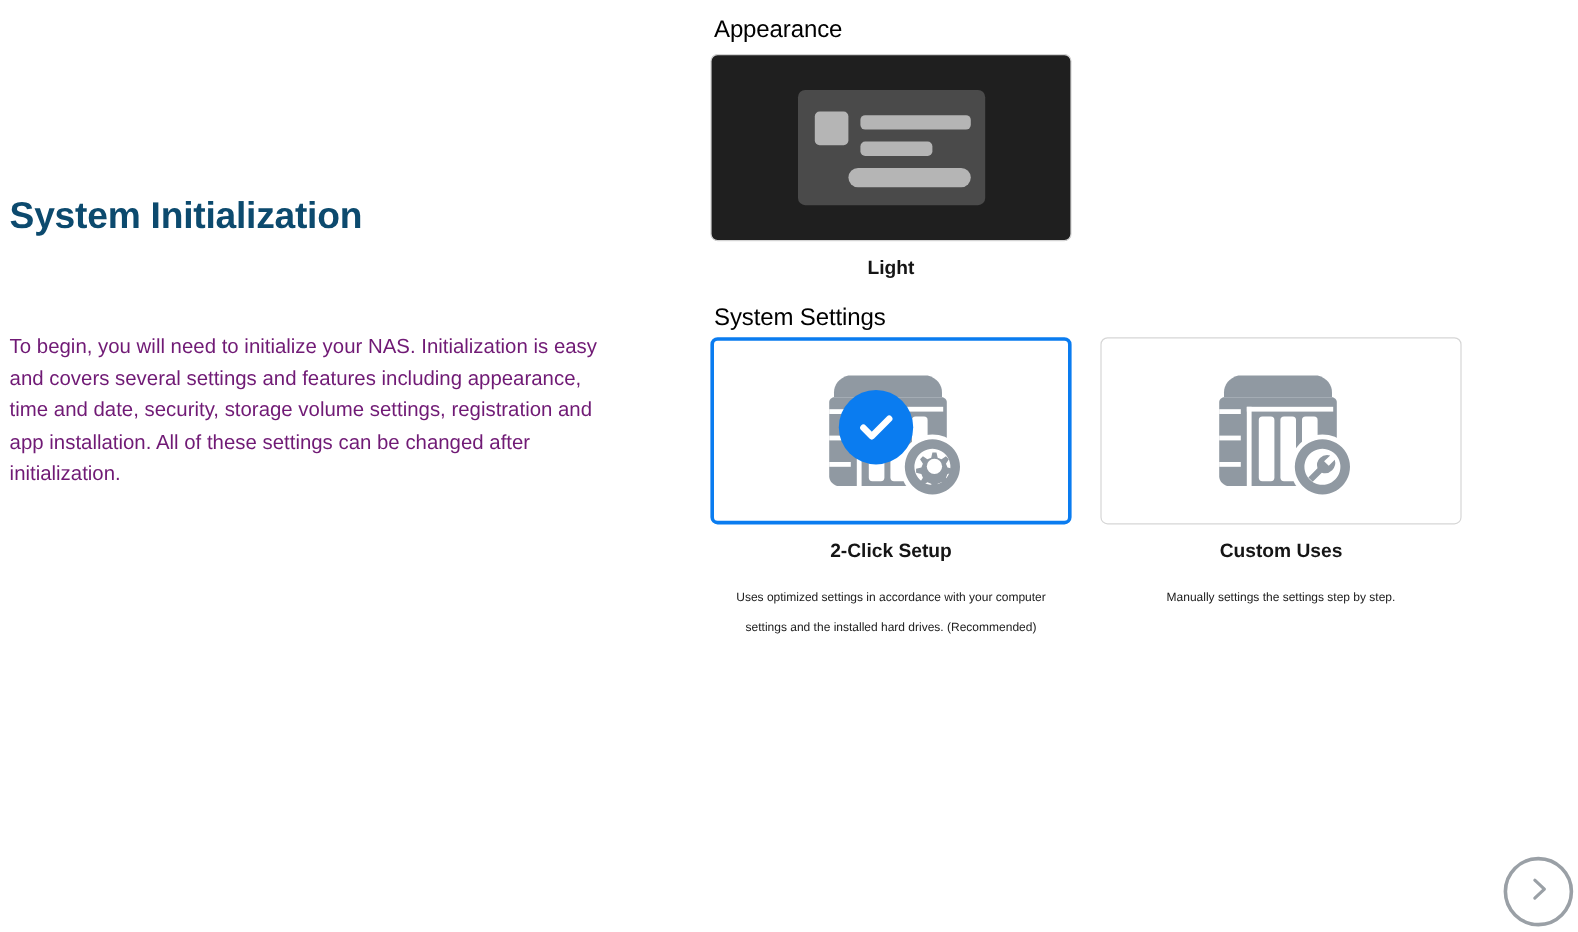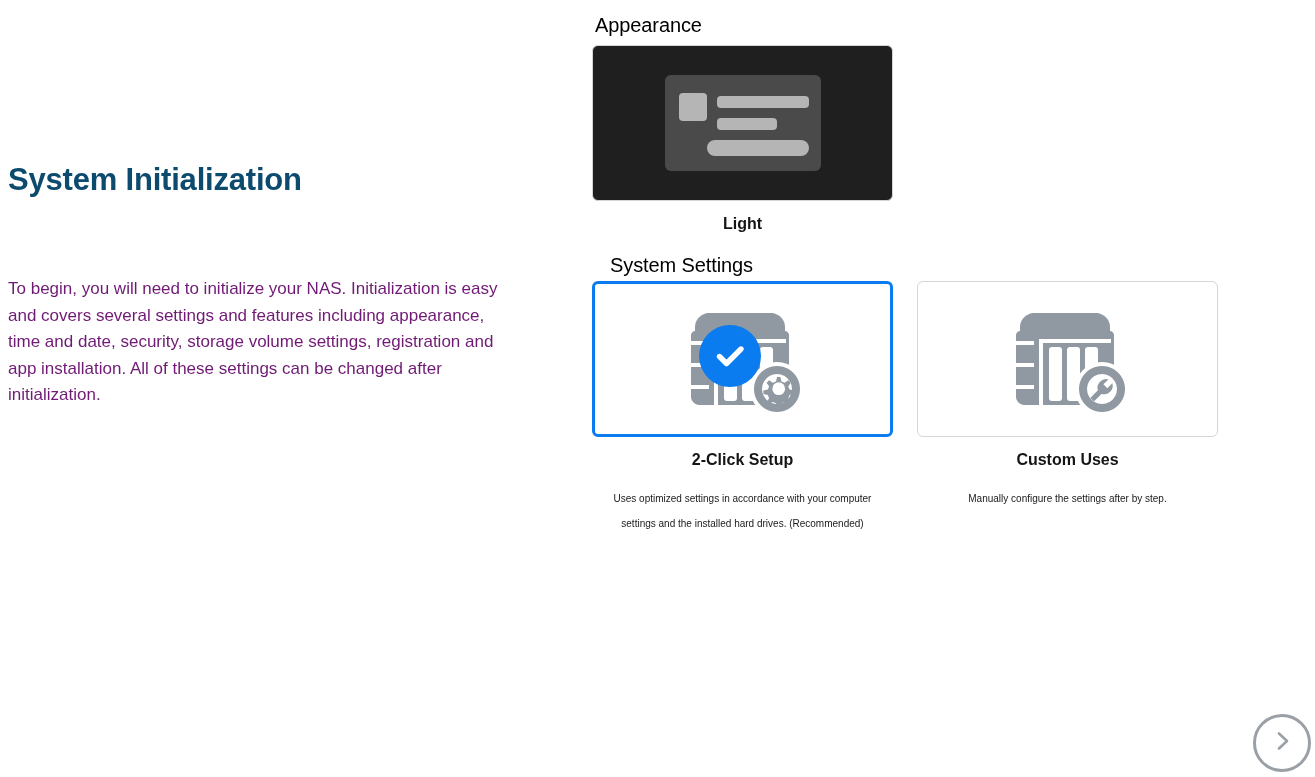--- a/index.html
+++ b/index.html
@@ -53,21 +53,21 @@
   .section-heading {
     font-size: 20px;
     font-weight: normal;
     color: #000000;
     margin: 0;
     line-height: 24px;
     letter-spacing: -0.1px;
   }
 
   #appearance-heading { position: absolute; left: 3px; top: 13px; }
-  #system-settings-heading { position: absolute; left: 18px; top: 253px; }
+  #system-settings-heading { position: absolute; left: 3px; top: 253px; }
 
   .card-row {
     position: absolute;
     left: 0;
     display: flex;
     gap: 24px;
   }
   #appearance-row { top: 45px; }
   #system-settings-row { top: 281px; }
 
@@ -290,21 +290,21 @@
               <rect x="83" y="50" width="13" height="54" rx="3"></rect>
             </g>
             <circle cx="100" cy="92" r="27" fill="#ffffff"></circle>
             <path d="M100 69 a23 23 0 1 0 0.001 0 Z M100 77 a15 15 0 1 1 -0.001 0 Z" fill="#9099a2"></path>
             <path d="M106.5 82.5 a8.6 8.6 0 0 0 -10.6 10.8 l-7.6 7.6 3.6 3.6 7.6-7.6
                      a8.6 8.6 0 0 0 10.8-10.7 l-5 5 -3.9-3.9 Z" fill="#9099a2"></path>
           </svg>
         </div>
       </div>
       <div class="card-label">Custom Uses</div>
-      <div class="setup-desc">Manually configure the settings after by step.</div>
+      <div class="setup-desc">Manually settings the settings step by step.</div>
     </div>
   </div>
 </div>
 
 <div id="next-button">
   <span>
     <svg width="24" height="24" viewBox="0 0 24 24" aria-hidden="true">
       <path d="M9 4.5 L17 12 L9 19.5" fill="none" stroke="#9aa0a6" stroke-width="2.6" stroke-linecap="round" stroke-linejoin="round"></path>
     </svg>
   </span>

